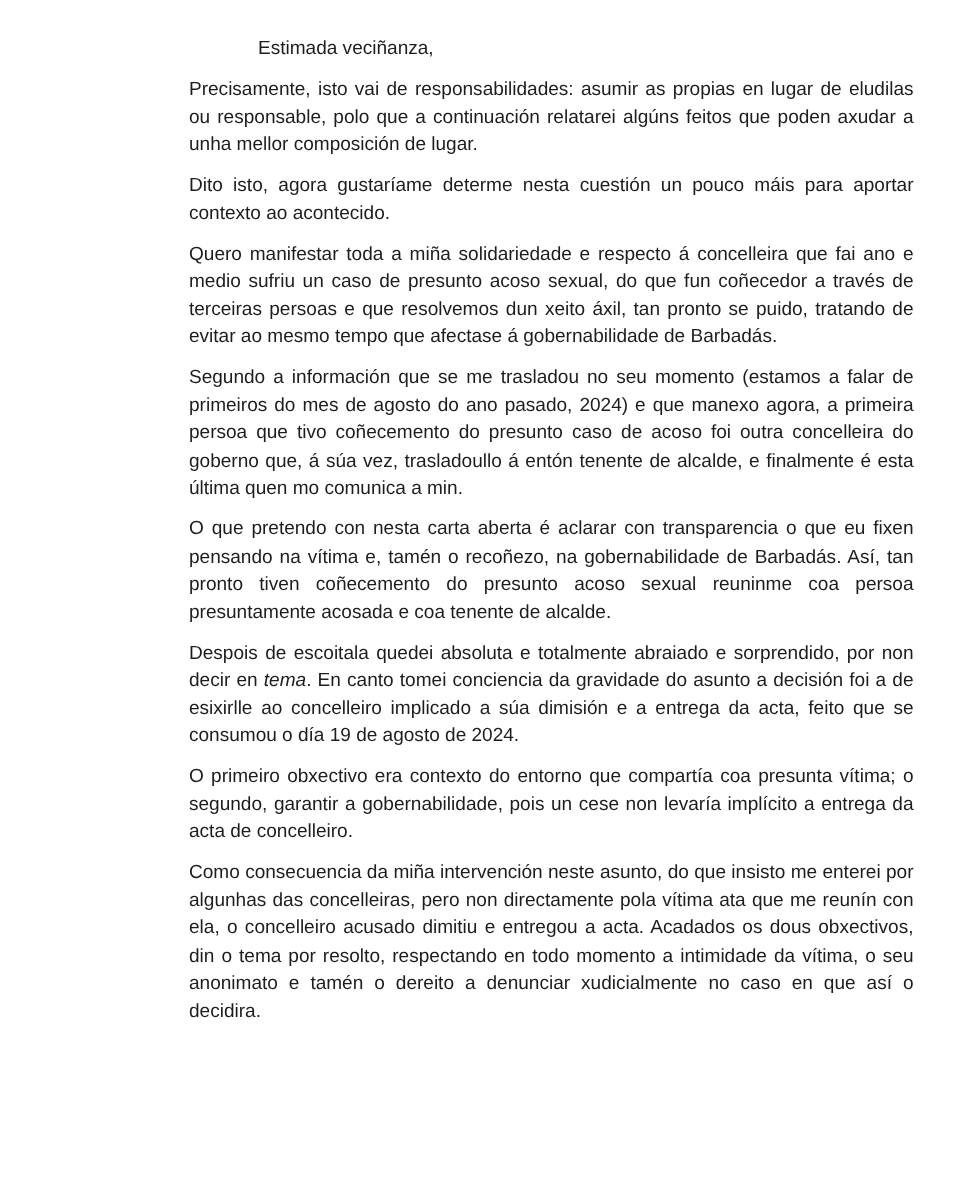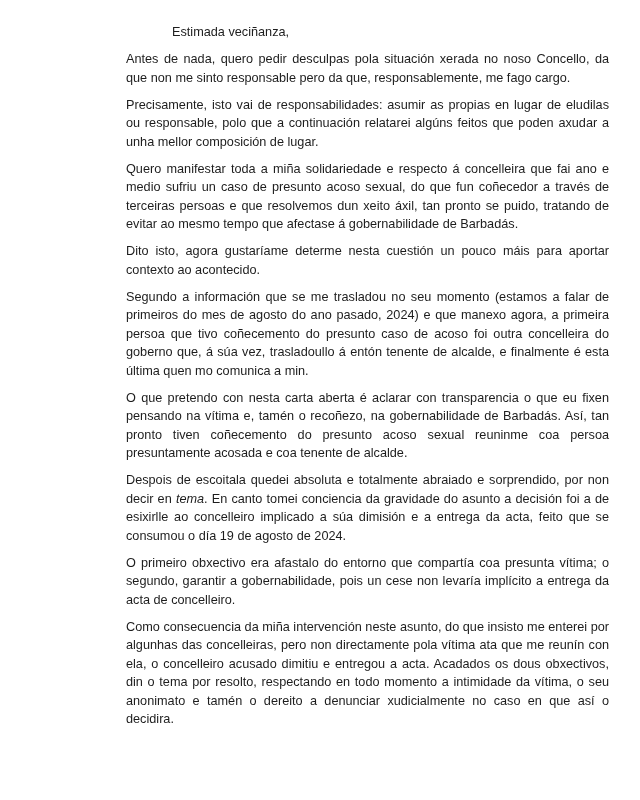--- a/index.html
+++ b/index.html
@@ -36,32 +36,31 @@
     font-style: italic;
   }
 </style>
 </head>
 <body>
 
 <div class="page">
   <div class="content">
     <p class="salutation">Estimada veciñanza,</p>
 
-    <p>Antes de nada, quero pedir desculpas pola situación xerada no noso Concello, da que non me sinto responsable pero da que, responsablemente, me fago cargo.</p>
 
     <p>Precisamente, isto vai de responsabilidades: asumir as propias en lugar de eludilas ou responsable, polo que a continuación relatarei algúns feitos que poden axudar a unha mellor composición de lugar.</p>
 
+    <p>Dito isto, agora gustaríame determe nesta cuestión un pouco máis para aportar contexto ao acontecido.</p>
+
     <p>Quero manifestar toda a miña solidariedade e respecto á concelleira que fai ano e medio sufriu un caso de presunto acoso sexual, do que fun coñecedor a través de terceiras persoas e que resolvemos dun xeito áxil, tan pronto se puido, tratando de evitar ao mesmo tempo que afectase á gobernabilidade de Barbadás.</p>
-
-    <p>Dito isto, agora gustaríame determe nesta cuestión un pouco máis para aportar contexto ao acontecido.</p>
 
     <p>Segundo a información que se me trasladou no seu momento (estamos a falar de primeiros do mes de agosto do ano pasado, 2024) e que manexo agora, a primeira persoa que tivo coñecemento do presunto caso de acoso foi outra concelleira do goberno que, á súa vez, trasladoullo á entón tenente de alcalde, e finalmente é esta última quen mo comunica a min.</p>
 
     <p>O que pretendo con nesta carta aberta é aclarar con transparencia o que eu fixen pensando na vítima e, tamén o recoñezo, na gobernabilidade de Barbadás. Así, tan pronto tiven coñecemento do presunto acoso sexual reuninme coa persoa presuntamente acosada e coa tenente de alcalde.</p>
 
     <p><span>Despois de escoitala quedei absoluta e totalmente abraiado e sorprendido, por non decir en </span><em>tema</em><span>. En canto tomei conciencia da gravidade do asunto a decisión foi a de esixirlle ao concelleiro implicado a súa dimisión e a entrega da acta, feito que se consumou o día 19 de agosto de 2024.</span></p>
 
-    <p>O primeiro obxectivo era afastalo do entorno que compartía coa presunta vítima; o segundo, garantir a gobernabilidade, pois un cese non levaría implícito a entrega da acta de concelleiro.</p>
+    <p>O primeiro obxectivo era contexto do entorno que compartía coa presunta vítima; o segundo, garantir a gobernabilidade, pois un cese non levaría implícito a entrega da acta de concelleiro.</p>
 
     <p>Como consecuencia da miña intervención neste asunto, do que insisto me enterei por algunhas das concelleiras, pero non directamente pola vítima ata que me reunín con ela, o concelleiro acusado dimitiu e entregou a acta. Acadados os dous obxectivos, din o tema por resolto, respectando en todo momento a intimidade da vítima, o seu anonimato e tamén o dereito a denunciar xudicialmente no caso en que así o decidira.</p>
 
   </div>
 </div>
 
 </body></html>

